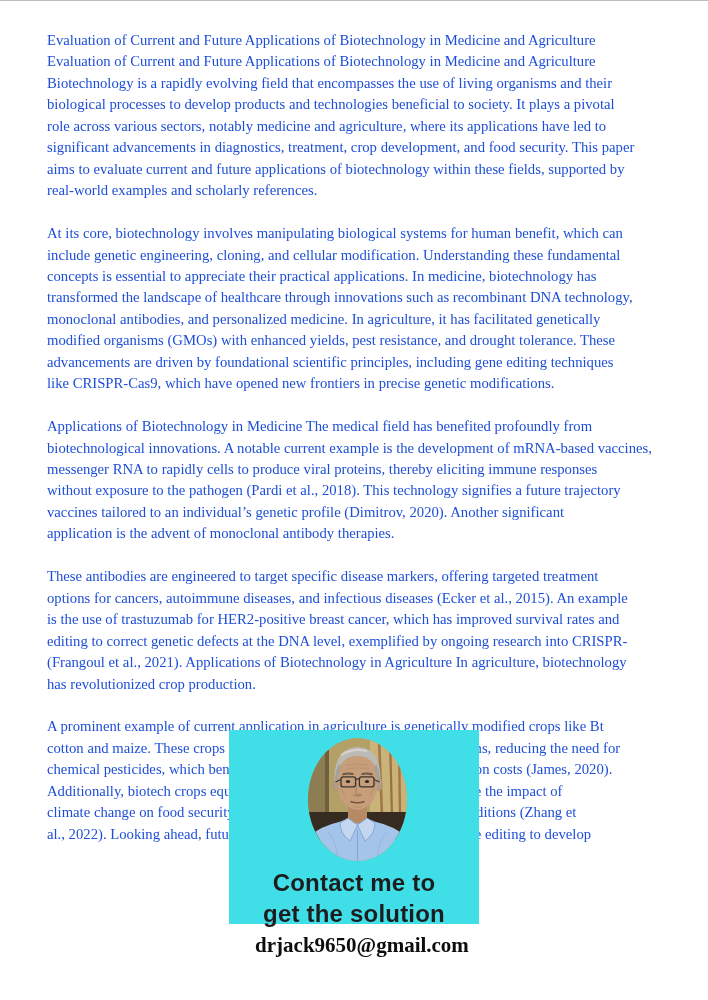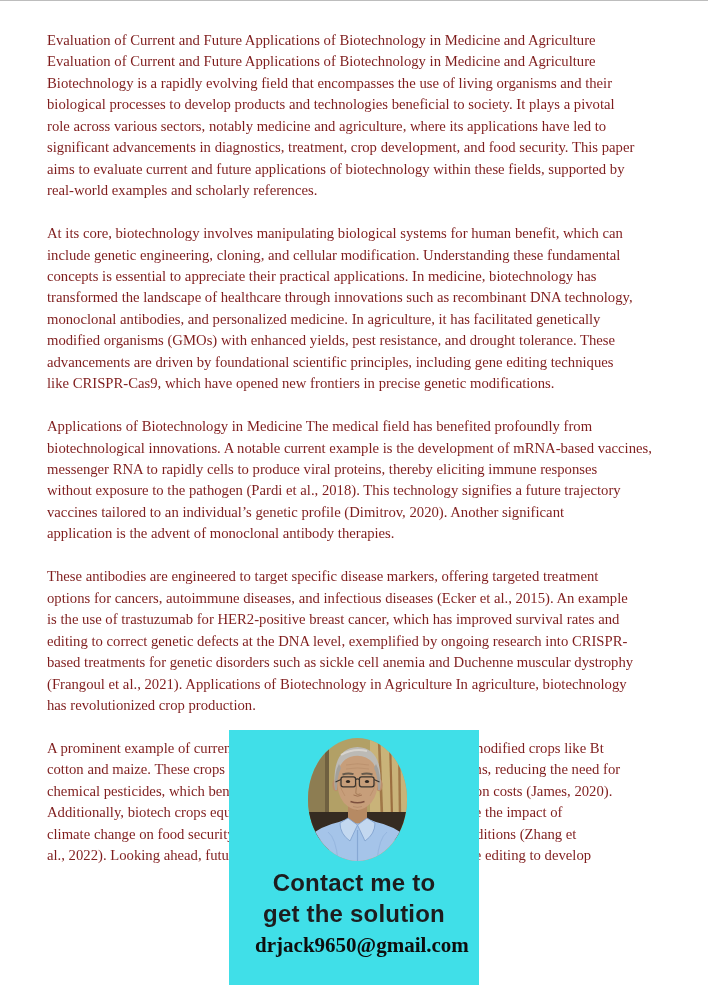--- a/index.html
+++ b/index.html
@@ -16,30 +16,30 @@
     top: 0; left: 0; right: 0;
     height: 1px;
     background: #bdbdbd;
   }
   .doc {
     position: absolute;
     inset: 0;
     padding: 30px 40px 0 47px;
     font-size: 14.7px;
     line-height: 21.45px;
-    color: #7f1d1d;
+    color: #1d4ed8;
   }
   .para { margin: 0 0 21.45px 0; }
   .line { white-space: pre; }
   .contact-overlay {
     position: absolute;
     left: 229px;
     top: 730px;
     width: 250px;
-    height: 255px;
+    height: 194px;
     background: #40dfe8;
     text-align: center;
   }
   .portrait {
     position: absolute;
     left: 79px;
     top: 8px;
     width: 99px;
     height: 123px;
     display: block;
@@ -98,21 +98,20 @@
       <div class="line">messenger RNA to rapidly cells to produce viral proteins, thereby eliciting immune responses</div>
       <div class="line">without exposure to the pathogen (Pardi et al., 2018). This technology signifies a future trajectory</div>
       <div class="line">vaccines tailored to an individual’s genetic profile (Dimitrov, 2020). Another significant</div>
       <div class="line">application is the advent of monoclonal antibody therapies.</div>
     </div>
     <div class="para">
       <div class="line">These antibodies are engineered to target specific disease markers, offering targeted treatment</div>
       <div class="line">options for cancers, autoimmune diseases, and infectious diseases (Ecker et al., 2015). An example</div>
       <div class="line">is the use of trastuzumab for HER2-positive breast cancer, which has improved survival rates and</div>
       <div class="line">editing to correct genetic defects at the DNA level, exemplified by ongoing research into CRISPR-</div>
-      <div class="line">based treatments for genetic disorders such as sickle cell anemia and Duchenne muscular dystrophy</div>
       <div class="line">(Frangoul et al., 2021). Applications of Biotechnology in Agriculture In agriculture, biotechnology</div>
       <div class="line">has revolutionized crop production.</div>
     </div>
     <div class="para">
       <div class="line">A prominent example of current application in agriculture is genetically modified crops like Bt</div>
       <div class="line">cotton and maize. These crops are engineered to express insecticidal toxins, reducing the need for</div>
       <div class="line">chemical pesticides, which benefits the environment and lowers production costs (James, 2020).</div>
       <div class="line">Additionally, biotech crops equipped with drought tolerance help mitigate the impact of</div>
       <div class="line">climate change on food security by maintaining yields under adverse conditions (Zhang et</div>
       <div class="line">al., 2022). Looking ahead, future applications may include advanced gene editing to develop</div>

